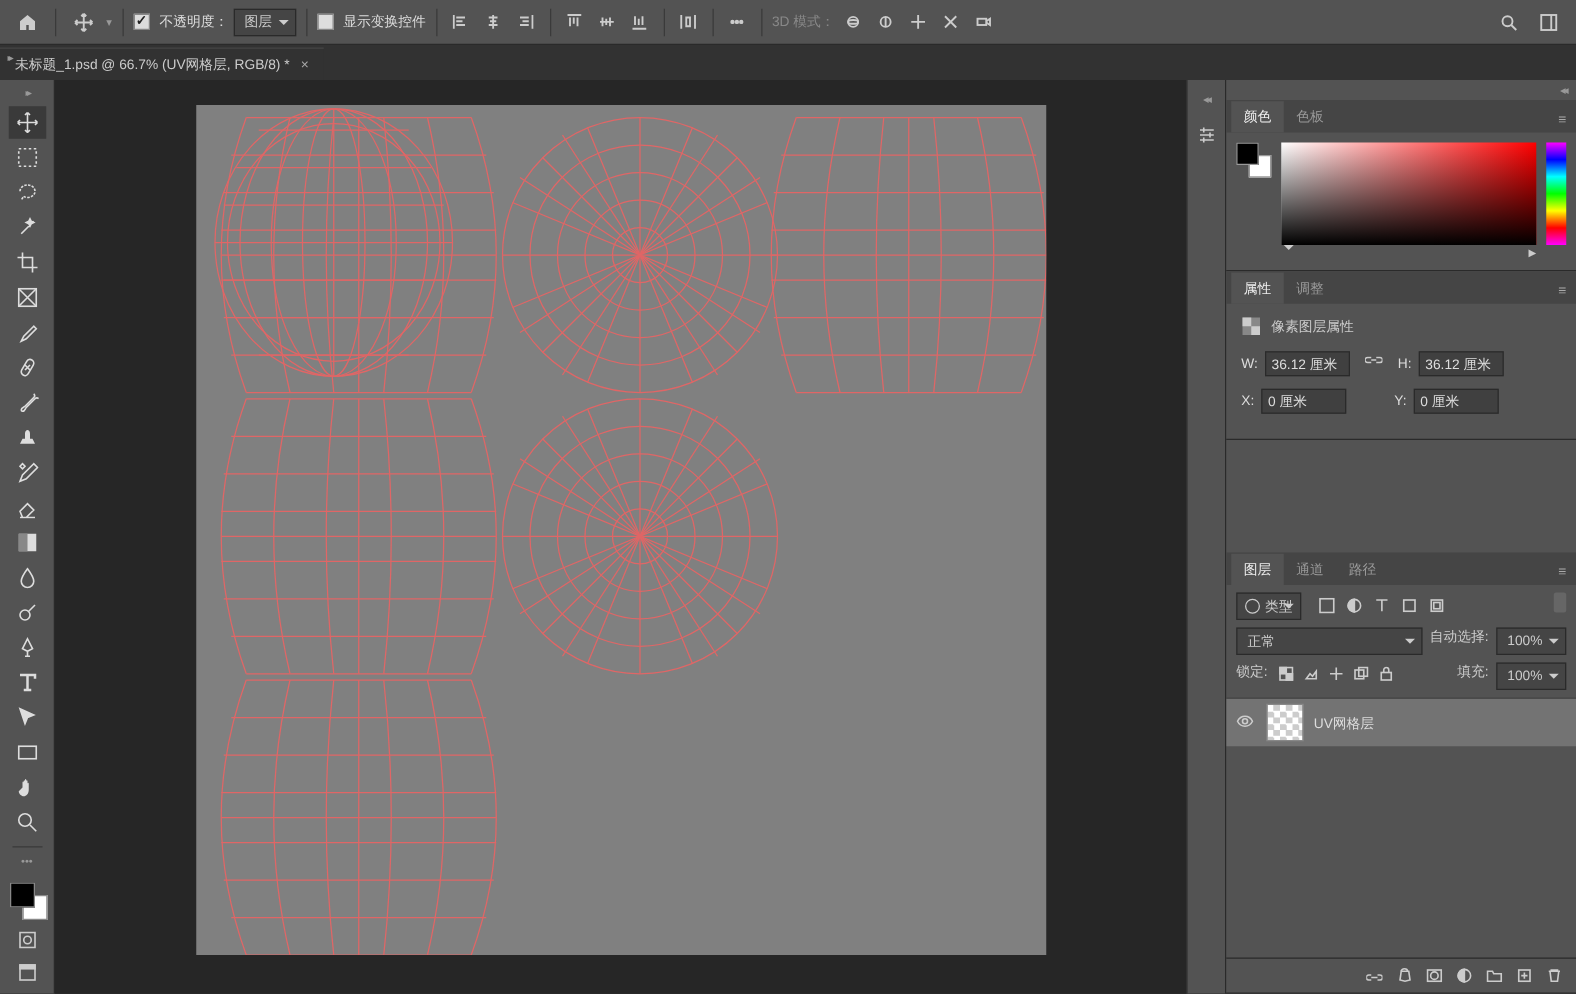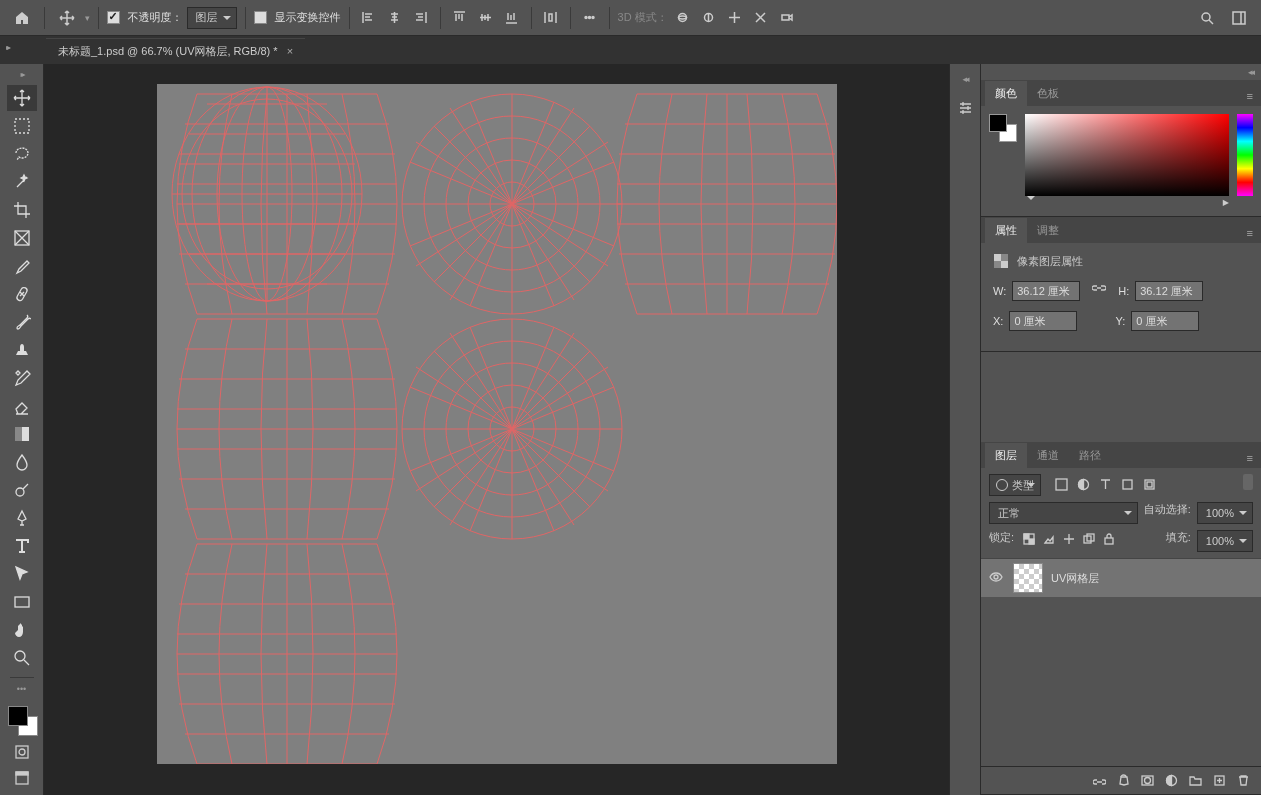--- a/index.html
+++ b/index.html
@@ -11,21 +11,21 @@
 .icon-btn.small{width:22px;height:22px}
 .icon-btn.small svg{width:13px;height:13px}
 .dropdown{background:#454545;border:1px solid #2a2a2a;padding:2px 18px 2px 8px;position:relative;cursor:pointer;height:22px;display:flex;align-items:center}
 .dropdown::after{content:"";position:absolute;right:5px;top:8px;border:4px solid transparent;border-top-color:#ccc}
 .checkbox{width:13px;height:13px;background:#ddd;border:1px solid #888;position:relative;cursor:pointer;display:inline-block;vertical-align:middle;margin-right:4px}
 .checkbox.checked::after{content:"✓";position:absolute;color:#222;font-size:11px;left:1px;top:-2px;font-weight:bold}
 .label{color:#ddd}
 .label.dim{color:#888}
 .topbar-right{margin-left:auto;display:flex;gap:4px}
 
-.tabbar{height:28px;background:#323232;display:flex;align-items:flex-end;padding-left:46px}
+.tabbar{height:28px;background:#323232;display:flex;align-items:flex-end;}
 .doc-tab{background:#323232;padding:5px 12px;border-top:1px solid #454545;color:#ddd;cursor:pointer;font-size:11px}
 .tabbar-handle{position:absolute;left:6px;top:40px;width:10px;height:10px;cursor:pointer}
 .tabbar-handle::before{content:"▸▸";font-size:8px;color:#999;letter-spacing:-3px}
 
 .main{display:flex;height:calc(100% - 64px)}
 .toolbox{width:44px;background:#535353;display:flex;flex-direction:column;align-items:center;padding-top:6px;gap:2px;border-right:1px solid #2a2a2a;position:relative;z-index:2}
 .tool{width:30px;height:26px;display:flex;align-items:center;justify-content:center;cursor:pointer;position:relative}
 .tool.active{background:#3a3a3a}
 .tool svg{width:18px;height:18px;fill:none;stroke:#ddd;stroke-width:1.3}
 .tool.fill svg{fill:#ddd;stroke:none}
@@ -61,21 +61,21 @@
 .color-slider{height:10px;margin-top:2px;position:relative}
 .color-slider::before{content:"";position:absolute;left:2px;top:-2px;width:0;height:0;border:4px solid transparent;border-top-color:#ccc}
 .color-slider::after{content:"▶";position:absolute;right:0;font-size:8px;color:#ccc}
 
 .props-body{padding:10px 12px}
 .props-header{display:flex;align-items:center;gap:8px;margin-bottom:12px}
 .props-header svg{width:16px;height:16px;fill:#ccc}
 .prop-row{display:flex;gap:12px;margin-bottom:10px;align-items:center}
 .prop-field{display:flex;align-items:center;gap:6px}
 .prop-field label{color:#ddd}
-.prop-input{background:#737373;border:1px solid #2a2a2a;padding:2px 4px;width:68px;color:#ddd;height:20px}
+.prop-input{background:#404040;border:1px solid #2a2a2a;padding:2px 4px;width:68px;color:#ddd;height:20px}
 .link-icon{cursor:pointer}
 .link-icon svg{width:14px;height:10px;stroke:#ccc;fill:none;stroke-width:1.3}
 
 .layers-panel{flex:1;display:flex;flex-direction:column}
 .layers-controls{padding:6px 8px;display:flex;flex-direction:column;gap:6px;border-bottom:1px solid #454545}
 .lc-row{display:flex;align-items:flex-start;gap:6px}
 .search-kind{display:flex;align-items:center;gap:4px;background:#454545;border:1px solid #2a2a2a;padding:2px 6px;height:22px}
 .search-kind::before{content:"";width:10px;height:10px;border:1.5px solid #ccc;border-radius:50%;display:inline-block;position:relative}
 .filter-icons{display:flex;gap:2px;margin-left:4px}
 .filter-icons .fi{width:20px;height:20px;display:flex;align-items:center;justify-content:center;cursor:pointer}

